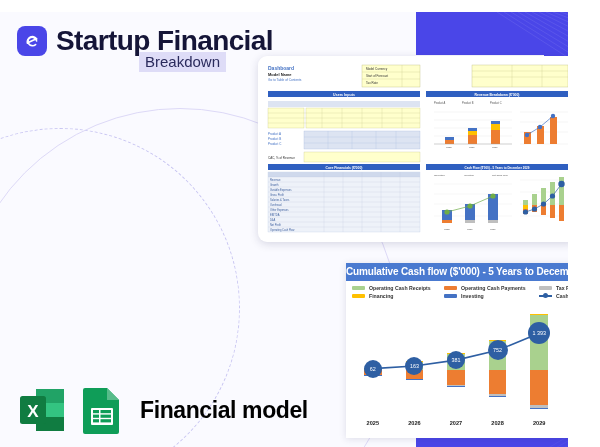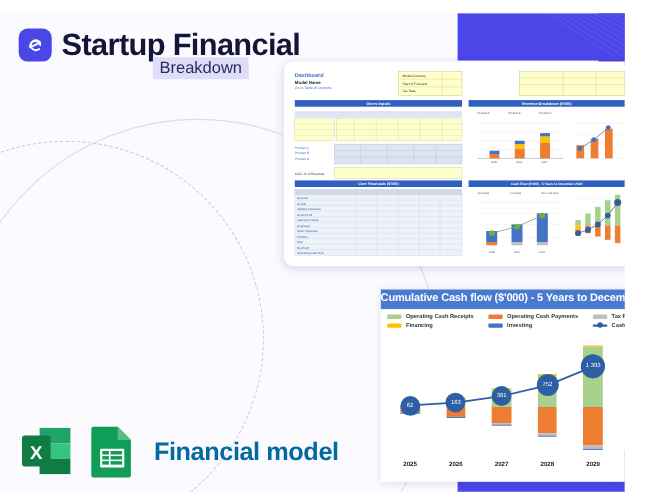--- a/index.html
+++ b/index.html
@@ -79,21 +79,21 @@
   }
 
   
   .footer-row {
     position: absolute; left: 16px; top: 372px;
     display: flex; align-items: center; gap: 11px;
   }
   .excel-icon { position: relative; width: 52px; height: 52px; flex: none; }
   .sheets-icon { position: relative; width: 46px; height: 52px; flex: none; }
   .footer-label {
-    font-size: 23px; font-weight: bold; color: #0369a1;
+    font-size: 23px; font-weight: bold; color: #000000;
     letter-spacing: -0.4px; white-space: nowrap; margin-left: 4px; text-align: center;
   }
 
   
   .dash-card {
     position: absolute; left: 258px; top: 44px;
     width: 320px; height: 186px;
     background: #ffffff; border-radius: 9px;
     box-shadow: 0 2px 9px rgba(40,40,90,.17);
     overflow: hidden; padding: 4px;

